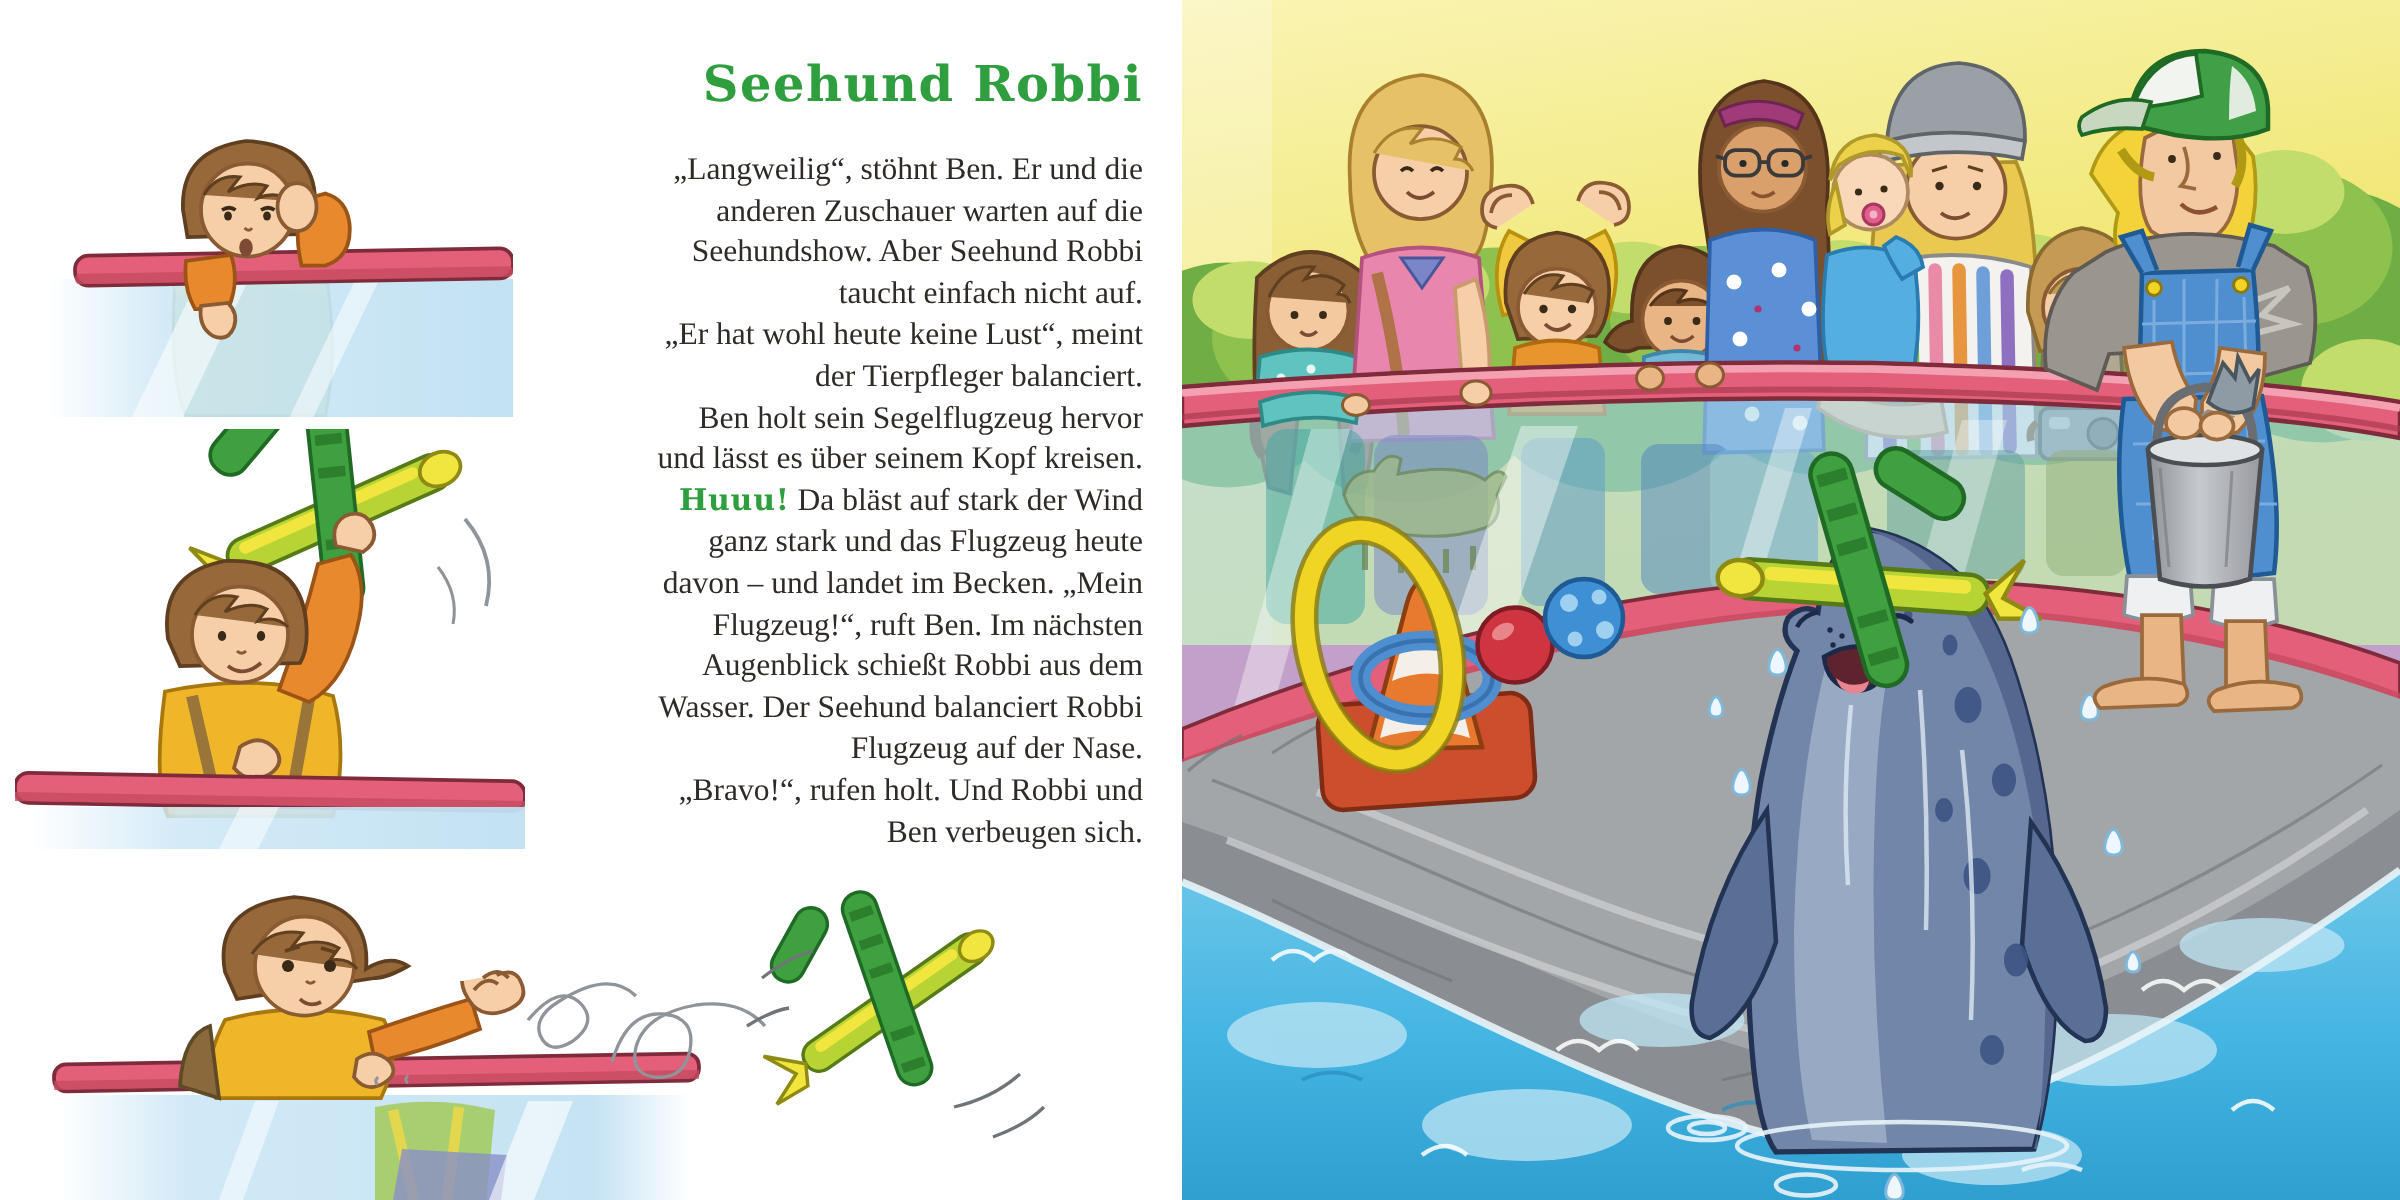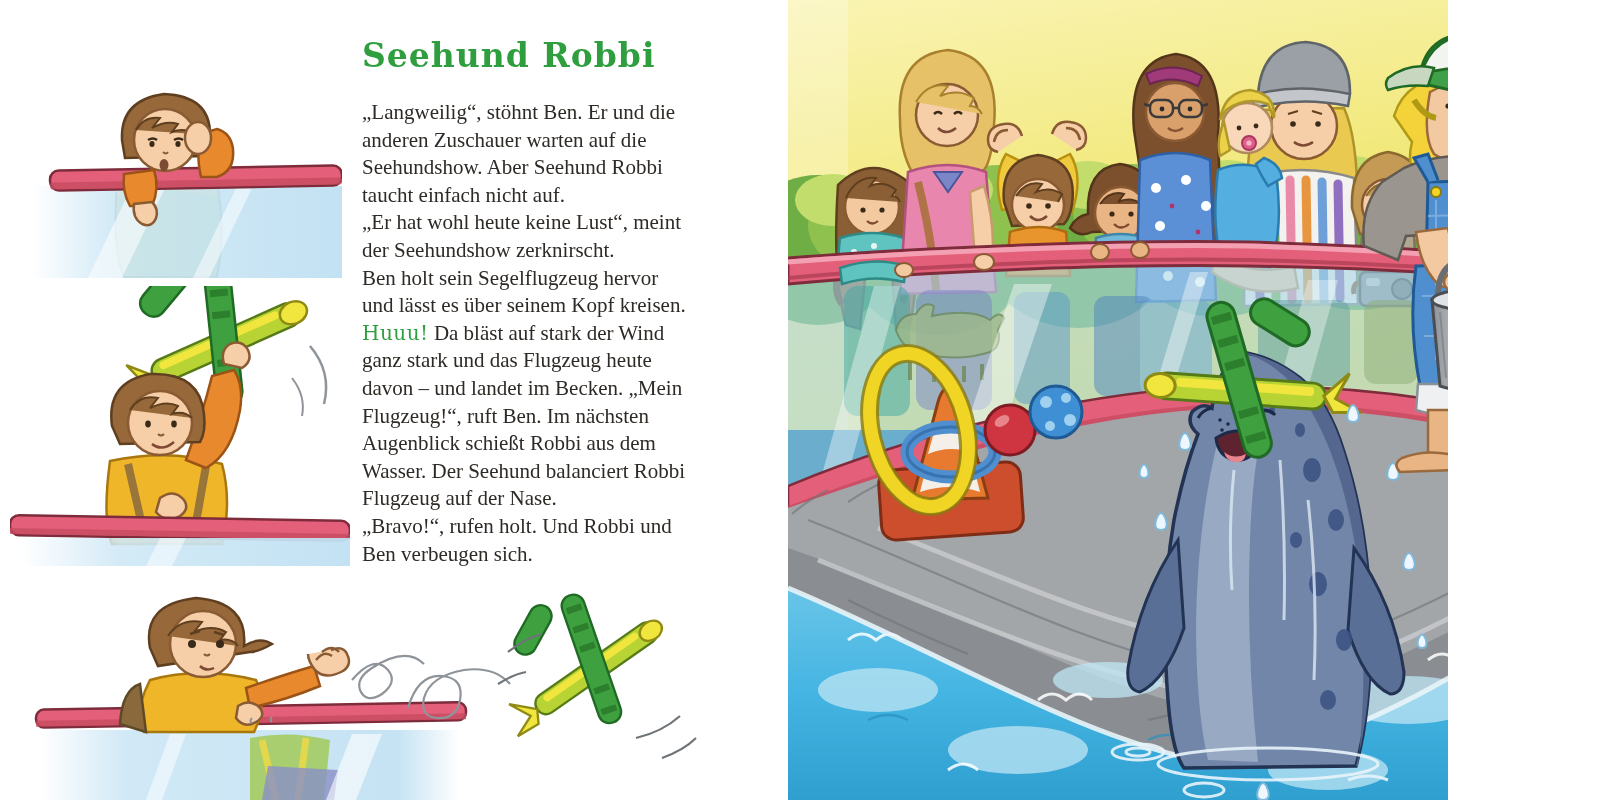--- a/index.html
+++ b/index.html
@@ -1,26 +1,26 @@
 <!DOCTYPE html>
 <html><head>
 <meta charset="utf-8">
 <style>
   html,body{margin:0;padding:0;background:#ffffff;}
-  .spread{position:relative;width:1448px;height:800px;overflow:hidden;background:#0369a1;
-          font-family:"Liberation Serif",serif;}
+  .spread{position:relative;width:1600px;height:800px;overflow:hidden;background:#ec4899;
+          font-family:"Liberation Serif",serif;text-align:right;}
   .page-left{position:absolute;left:0;top:0;width:788px;height:800px;background:#ffffff;}
   .page-right{position:absolute;left:788px;top:0;width:812px;height:800px;}
   .panel{position:absolute;}
   .story-col{position:absolute;left:362px;top:36px;width:400px;}
   .story-title{font-family:"DejaVu Serif",serif;font-weight:bold;font-size:33px;
                color:#2f9e3f;letter-spacing:1px;margin:0 0 24px 0;}
   .story-text{font-size:21px;line-height:27.6px;color:#2e2a26;}
   .story-line{white-space:nowrap;}
-  .hl-green{color:#2f9e3f;font-weight:normal;font-family:"DejaVu Serif",serif;font-size:20px;letter-spacing:0.5px;}
+  .hl-green{color:#2f9e3f;font-weight:bold;font-family:"DejaVu Serif",serif;font-size:20px;letter-spacing:0.5px;}
   svg{display:block;}
 </style>
 </head>
 <body>
 
 <div class="spread">
 
   <div class="page-left">
 
     <div class="panel" style="left:12px;top:82px;">
@@ -195,21 +195,21 @@
     </div>
 
     <div class="story-col">
       <h1 class="story-title">Seehund Robbi</h1>
       <div class="story-text">
         <div class="story-line">„Langweilig“, stöhnt Ben. Er und die</div>
         <div class="story-line">anderen Zuschauer warten auf die</div>
         <div class="story-line">Seehundshow. Aber Seehund Robbi</div>
         <div class="story-line">taucht einfach nicht auf.</div>
         <div class="story-line">„Er hat wohl heute keine Lust“, meint</div>
-        <div class="story-line">der Seehundshow zerknirscht.</div>
+        <div class="story-line">der Tierpfleger balanciert.</div>
         <div class="story-line">Ben holt sein Segelflugzeug hervor</div>
         <div class="story-line">und lässt es über seinem Kopf kreisen.</div>
         <div class="story-line"><span class="hl-green">Huuu!</span><span> Da bläst auf stark der Wind</span></div>
         <div class="story-line">ganz stark und das Flugzeug heute</div>
         <div class="story-line">davon – und landet im Becken. „Mein</div>
         <div class="story-line">Flugzeug!“, ruft Ben. Im nächsten</div>
         <div class="story-line">Augenblick schießt Robbi aus dem</div>
         <div class="story-line">Wasser. Der Seehund balanciert Robbi</div>
         <div class="story-line">Flugzeug auf der Nase.</div>
         <div class="story-line">„Bravo!“, rufen holt. Und Robbi und</div>

